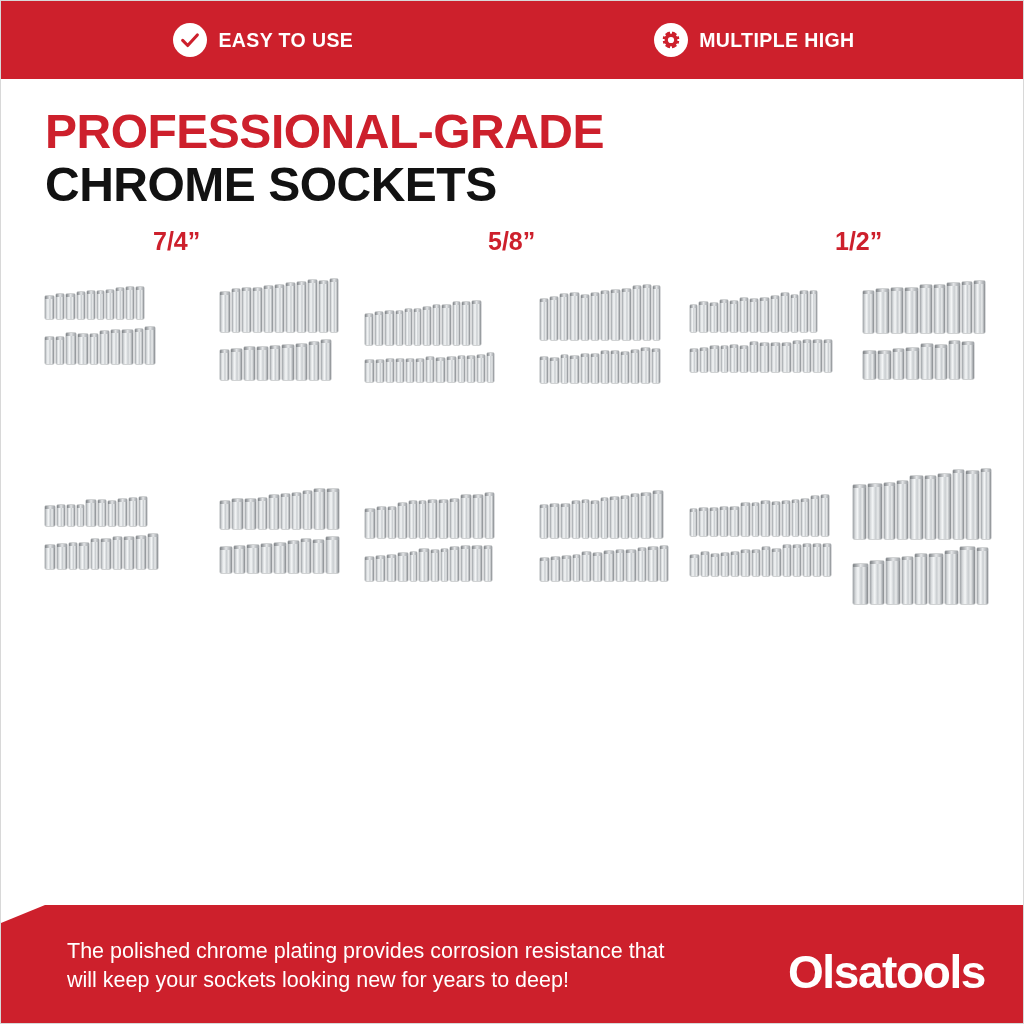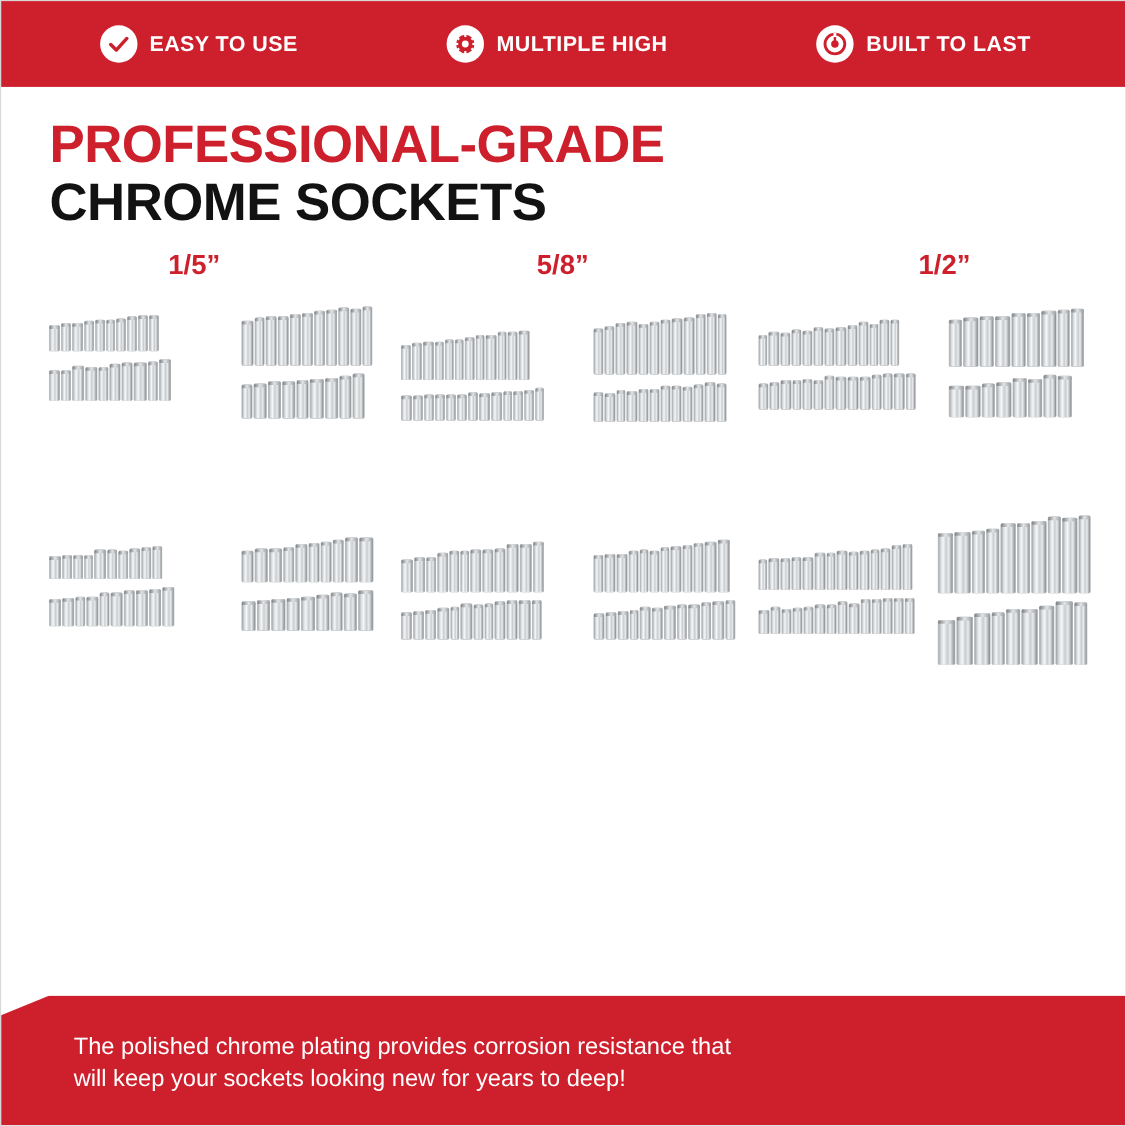--- a/index.html
+++ b/index.html
@@ -206,41 +206,30 @@
             <rect x="4" y="4.6" width="2" height="4" transform="rotate(-45 5 6.6)"></rect>
             <rect x="18" y="15.4" width="2" height="4" transform="rotate(-45 19 17.4)"></rect>
             <rect x="18" y="4.6" width="2" height="4" transform="rotate(45 19 6.6)"></rect>
             <rect x="4" y="15.4" width="2" height="4" transform="rotate(45 5 17.4)"></rect>
           </g>
         </svg>
       </span>
       <span class="feature-label">MULTIPLE HIGH</span>
     </div>
 
-    <div class="feature">
-      <span class="feature-icon">
-        <svg width="24" height="24" viewBox="0 0 24 24">
-          <circle cx="12" cy="12" r="9" fill="none" stroke="#cd202c" stroke-width="2.6"></circle>
-          <circle cx="12" cy="12" r="3.4" fill="#cd202c"></circle>
-          <rect x="10.7" y="2" width="2.6" height="6" fill="#ffffff"></rect>
-          <path d="M12 5.6 L12 12" stroke="#cd202c" stroke-width="2.2" fill="none"></path>
-        </svg>
-      </span>
-      <span class="feature-label">BUILT TO LAST</span>
-    </div>
 
 
   </div>
 
   <div class="content">
     <h1 class="title-red">PROFESSIONAL-GRADE</h1>
     <h1 class="title-black">CHROME SOCKETS</h1>
 
     <div class="drive-row">
-      <span class="drive-label d1">1/5”</span>
+      <span class="drive-label d1">7/4”</span>
       <span class="drive-label d2">5/8”</span>
       <span class="drive-label d3">1/2”</span>
     </div>
 
     <div class="sockets-area">
 
     <div class="socket-group" style="left: 0px; top: 8px;">
           <div class="socket-line">
             <div class="sock" style="width: 8.5px; height: 23.4px;"></div>
             <div class="sock" style="width: 8.6px; height: 25.7px;"></div>
@@ -577,15 +566,18 @@
             <div class="sock" style="width: 12.8px; height: 53.3px;"></div>
             <div class="sock" style="width: 14.7px; height: 56.9px;"></div>
             <div class="sock" style="width: 11.3px; height: 56.2px;"></div>
           </div>
         </div>
       </div>
   </div>
 
   <div class="bottom-banner">
     <div class="bottom-text">The polished chrome plating provides corrosion resistance that will keep your sockets looking new for years to deep!</div>
+    <div class="brand">
+      <span class="olsa">Olsa</span><span class="tools">tools</span>
+    </div>
   </div>
 
 </div>
 
 </body></html>

